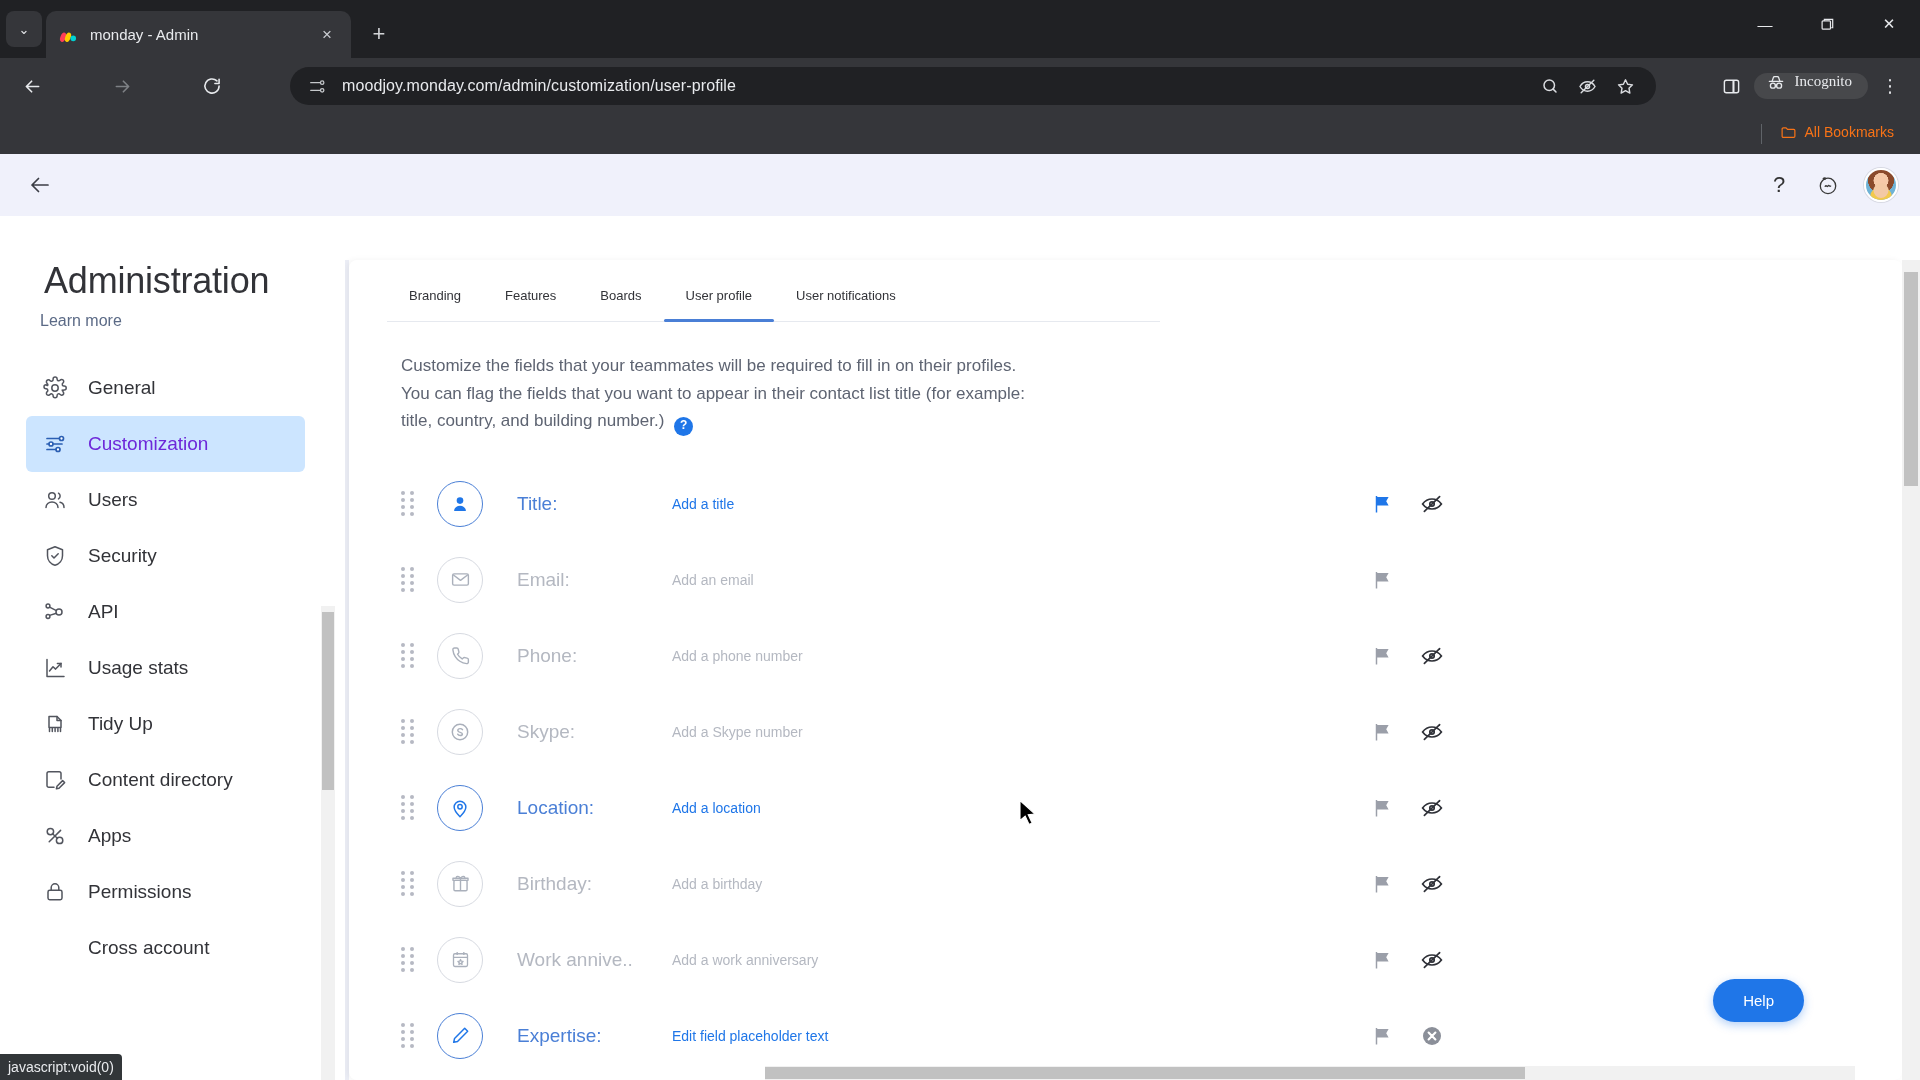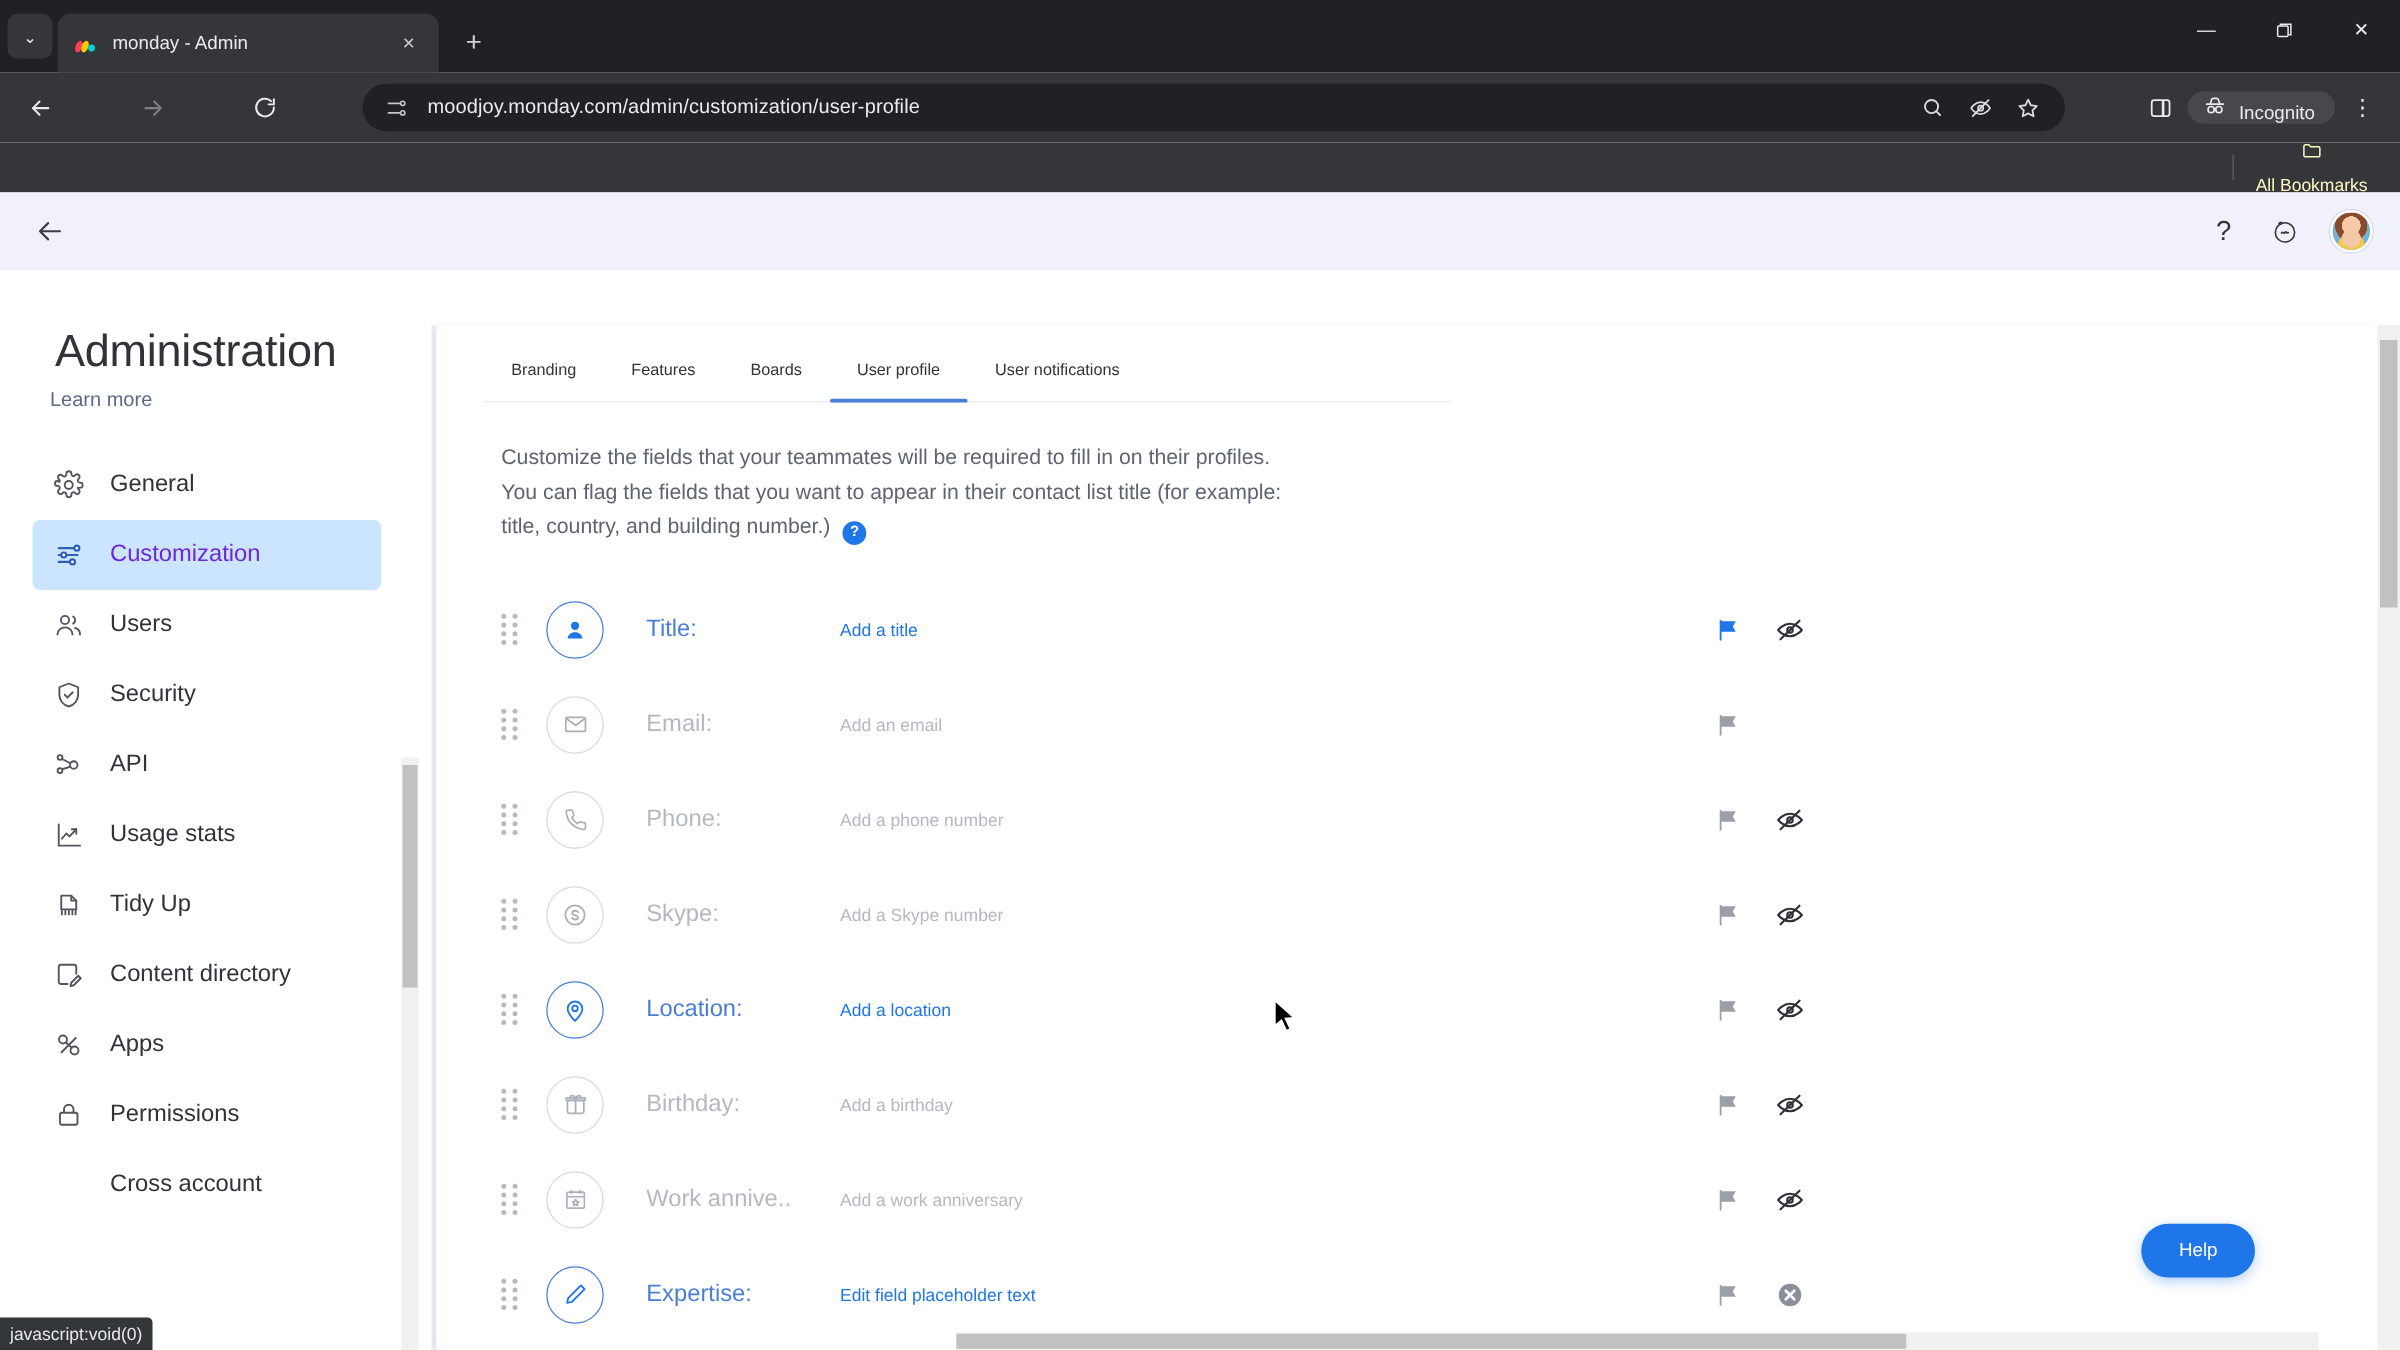--- a/index.html
+++ b/index.html
@@ -86,38 +86,38 @@
     width: 32px; height: 32px; border-radius: 50%; color: #dadce0;
     display: flex; align-items: center; justify-content: center;
   }
   .tb-right { display: flex; align-items: center; gap: 4px; margin-left: 4px; }
   .sidepanel-btn {
     width: 36px; height: 36px; border-radius: 50%; color: #e8eaed;
     display: flex; align-items: center; justify-content: center;
   }
   .incognito-chip {
     height: 26px; border-radius: 19px; background: #47484b;
-    display: flex; align-items: flex-end; padding: 0 16px 0 12px; gap: 9px;
-    color: #e8eaed; font-size: 15px;
+    display: flex; align-items: flex-start; padding: 0 16px 0 12px; gap: 9px;
+    color: #e8eaed; font-size: 15px; font-family: Liberation Serif, serif;
   }
   .menu-btn {
     width: 36px; height: 36px; border-radius: 50%; color: #e8eaed;
     display: flex; align-items: center; justify-content: center;
     font-size: 18px; letter-spacing: 0; line-height: 6px;
   }
 
   .bookmarkbar {
     height: 40px; background: #35363a; flex: 0 0 40px;
     display: flex; align-items: center; justify-content: flex-end;
     padding-right: 18px; gap: 10px;
   }
   .bm-divider { width: 1px; height: 20px; background: #5f6368; }
   .bm-all {
-    display: flex; align-items: center; gap: 8px;
-    color: #fef9c3; font-size: 14px; padding: 4px 8px; border-radius: 6px; flex-direction: column;
+    display: flex; align-items: flex-start; gap: 8px;
+    color: #f97316; font-size: 14px; padding: 4px 8px; border-radius: 6px;
   }
 
   
   .viewport { flex: 1; background: #ffffff; position: relative; overflow: hidden; }
 
   .app-header {
     height: 62px; background: #f0f1fb;
     display: flex; align-items: center; padding: 0 22px;
     position: relative;
   }

